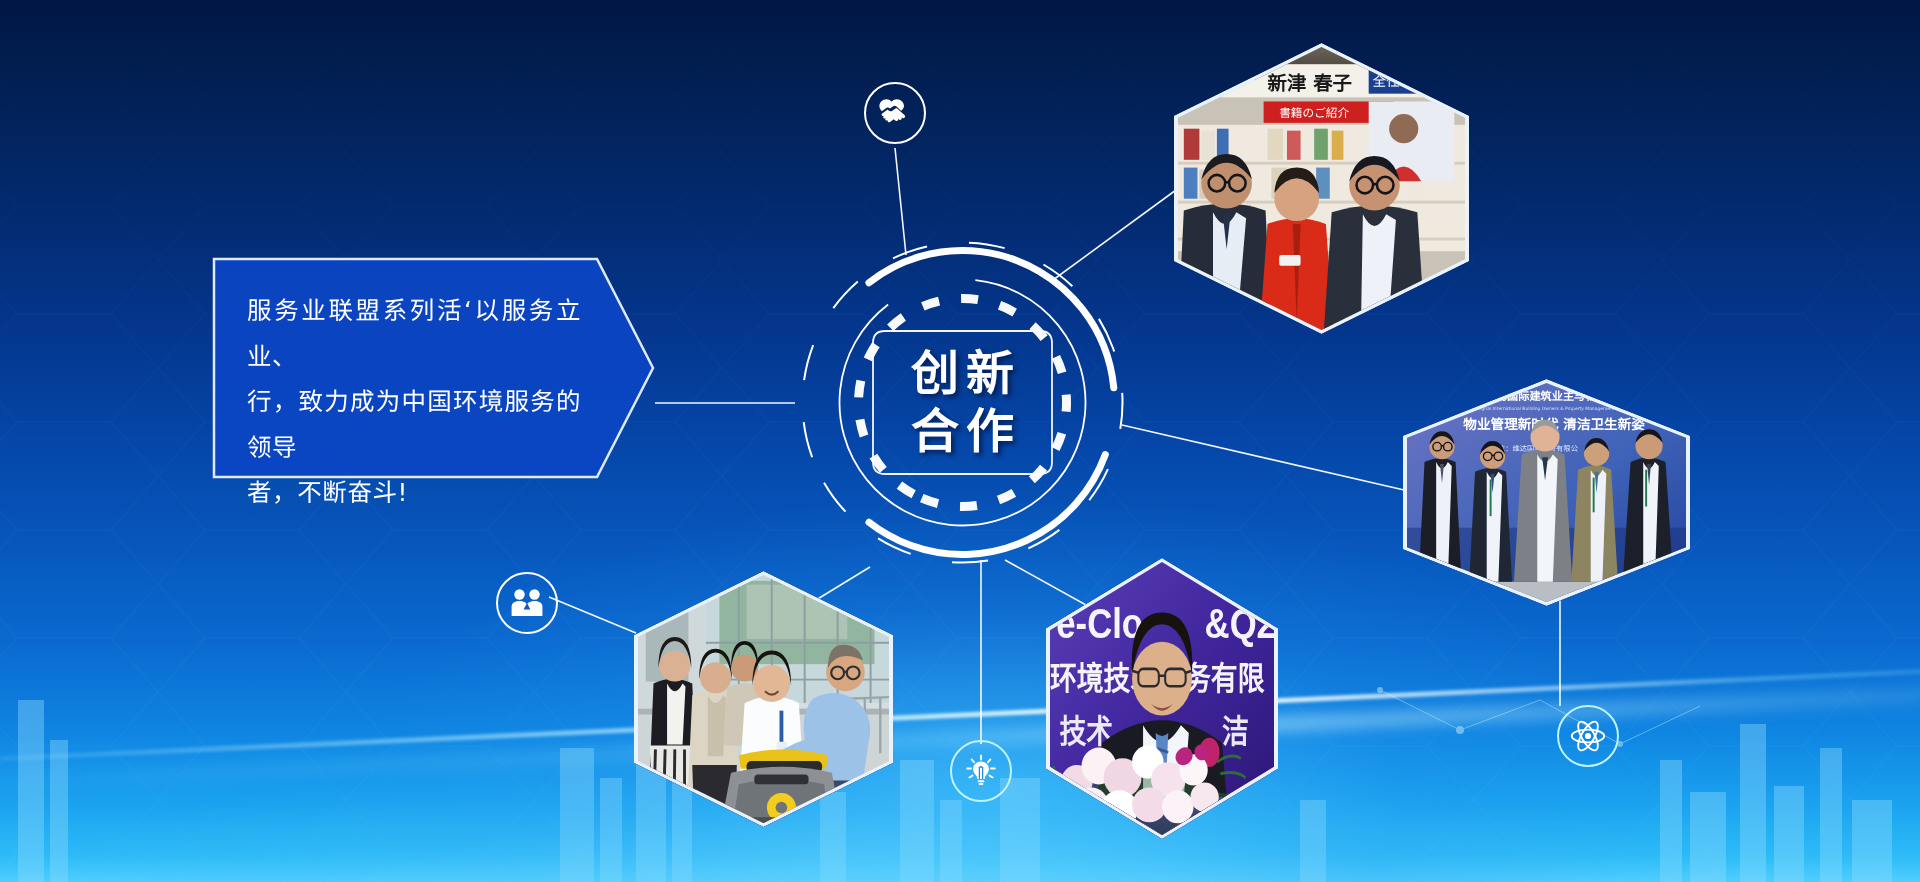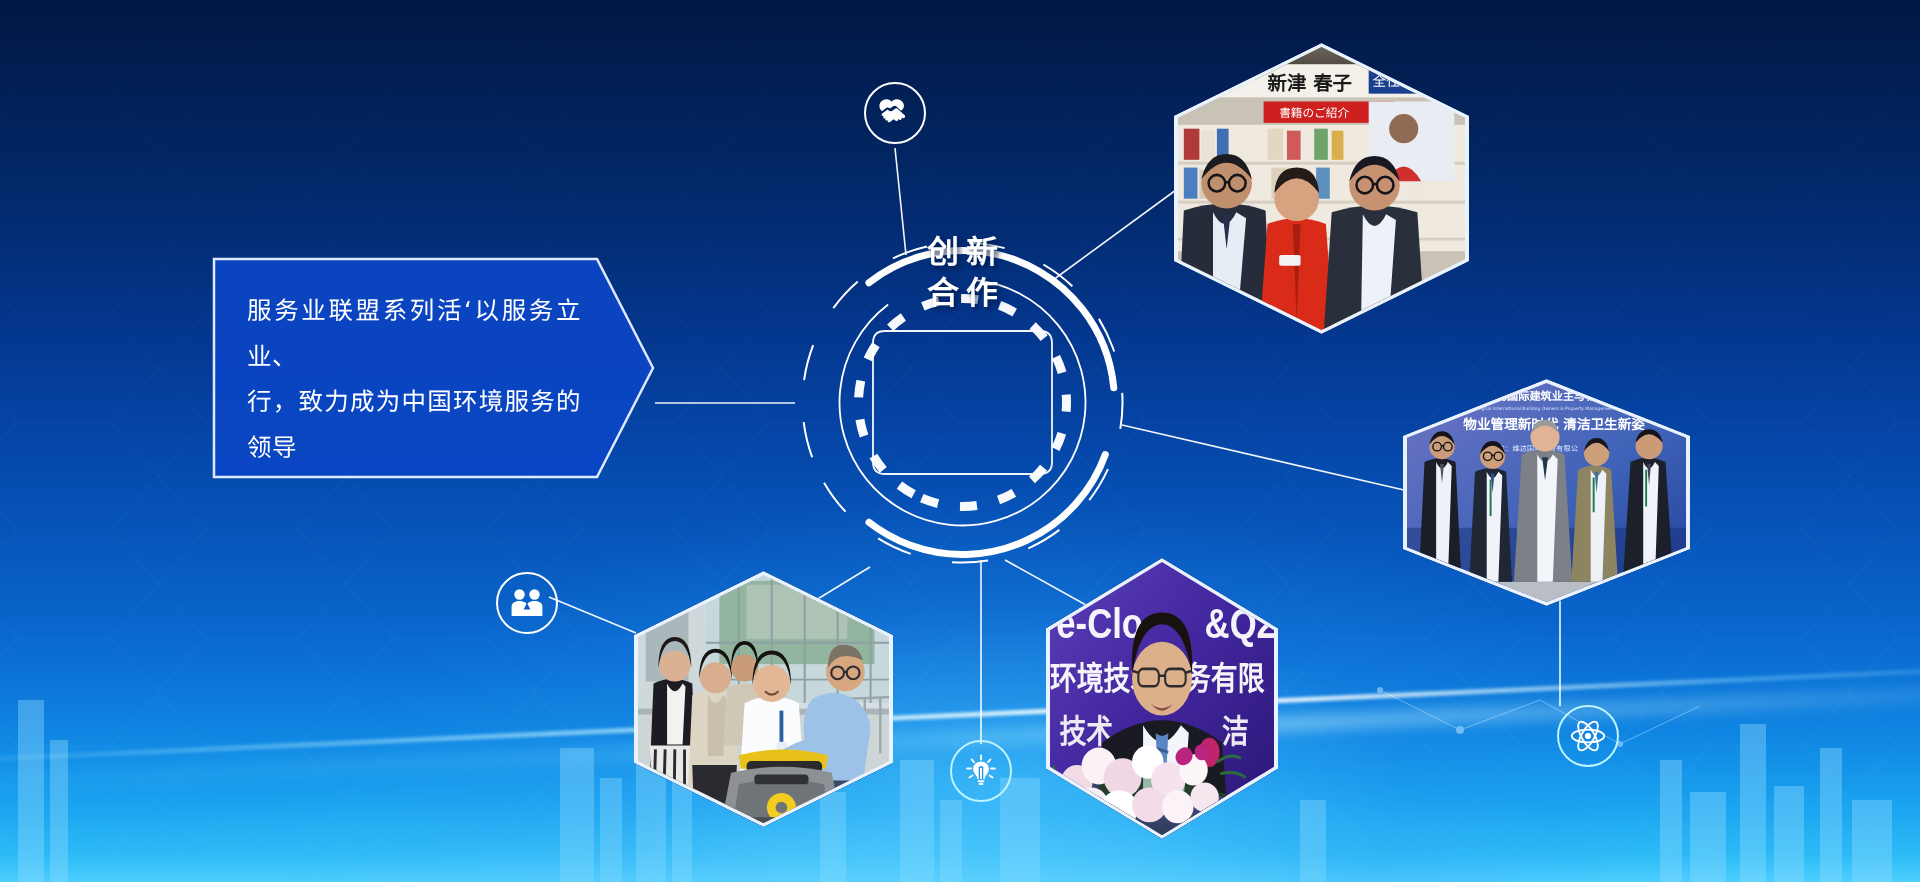--- a/index.html
+++ b/index.html
@@ -50,24 +50,24 @@
   
   .net{position:absolute;inset:0;width:100%;height:100%;pointer-events:none;}
 
   
   .hub{
     position:absolute;left:795px;top:235px;width:335px;height:335px;
   }
   .hub svg{position:absolute;inset:0;width:100%;height:100%;overflow:visible;}
   .hub-label{
     position:absolute;inset:0;
-    display:flex;flex-direction:column;align-items:center;justify-content:flex-start;
+    display:flex;flex-direction:column;align-items:center;justify-content:center;
     gap:6px;
     color:#ffffff;
-    font-size:32px;font-weight:700;letter-spacing:7px;
+    font-size:48px;font-weight:700;letter-spacing:7px;
     text-shadow:3px 3px 5px rgba(0,20,60,.75);
     font-family:"DejaVu Sans","Liberation Sans",sans-serif;
   }
   .hub-label span{line-height:1.08;text-indent:7px;}
 
   
   .slogan{
     position:absolute;left:212px;top:257px;width:443px;height:222px;
   }
   .slogan svg{position:absolute;inset:0;width:100%;height:100%;overflow:visible;}
@@ -214,20 +214,21 @@
     </div>
   </div>
 
   <div class="slogan">
     <svg viewBox="0 0 443 222" preserveAspectRatio="none">
       <polygon points="2,2 385,2 441,111 385,220 2,220" fill="#0b45c4" fill-opacity="0.92" stroke="#dfeaff" stroke-width="2.5"></polygon>
     </svg>
     <div class="slogan-text">
       <div>服务业联盟系列活‘以服务立业、</div>
       <div>行，致力成为中国环境服务的领导</div>
+      <div>者，不断奋斗!</div>
     </div>
   </div>
 
   <div class="badge" style="left:864px;top:82px;width:62px;height:62px;">
     <svg width="34" height="30" viewBox="0 0 34 30">
       <path d="M8.6 1.2C4.6 1.2 1.4 4.2 1.4 8c0 2.0 1.0 3.7 2.5 5.2l4.7-3.4c.9-.6 2.1-.5 2.8.3l.5.5 3.0-2.2c1.1-.8 2.6-.7 3.6.2l4.6 4.2c1.6-1.5 2.9-3.2 2.9-4.8 0-3.8-3.2-6.8-7.2-6.8-2.2 0-4.1 1-5.4 2.5C12.7 2.2 10.8 1.2 8.6 1.2z" fill="#ffffff"></path>
       <path d="M9.6 11.6 4.2 15.5c-.7.5-.8 1.4-.3 2.0.5.6 1.4.7 2.1.2l1.0-.7 -1.2.9c-.7.5-.8 1.4-.3 2.0.5.6 1.4.7 2.1.2l1.2-.9 -1.0.8c-.7.5-.8 1.4-.3 2.0.5.6 1.4.7 2.1.2l1.2-.9 -.6.5c-.7.5-.8 1.4-.3 2.0.5.6 1.4.7 2.1.2l3.7-2.7 1.5 1.3c.8.7 2.0.6 2.6-.2.4-.5.4-1.1.2-1.6l.8.7c.8.7 2.0.6 2.6-.2.5-.6.5-1.4.1-2.0l.6.5c.8.7 2.0.6 2.6-.2.6-.8.5-1.9-.3-2.6l-7.2-6.5c-.5-.4-1.2-.5-1.7-.1l-3.5 2.5c-1.0.7-2.4.6-3.3-.3l-.6-.6c-.3-.4-.9-.4-1.3-.1z" fill="#ffffff"></path>
     </svg>
     <span class="sr">合作共赢</span>
   </div>

